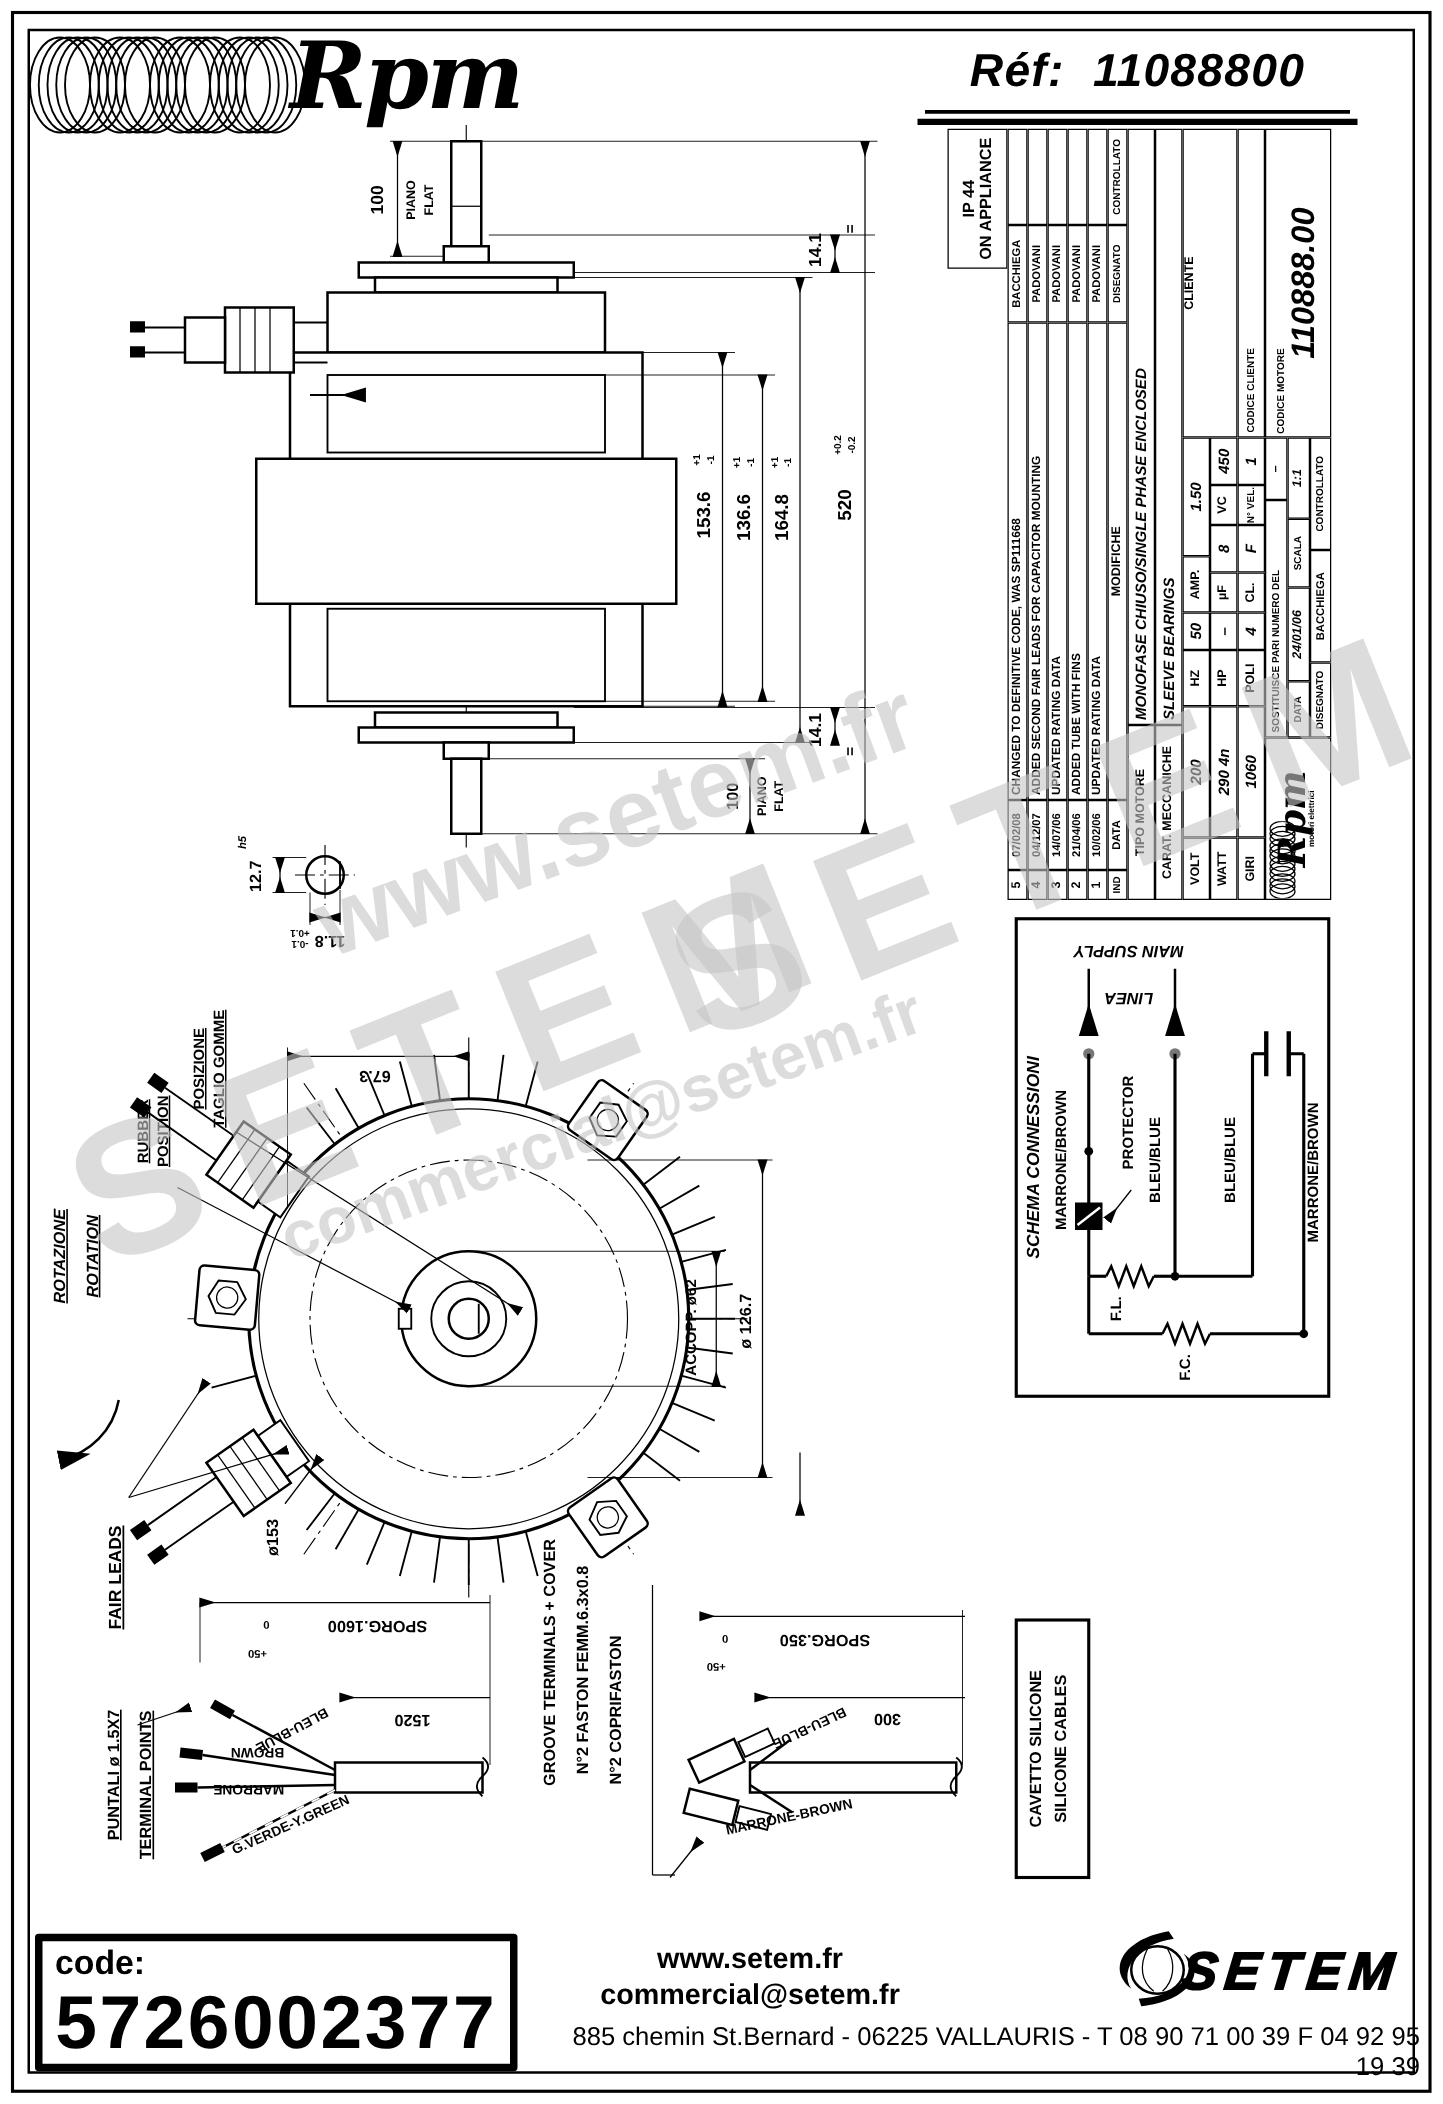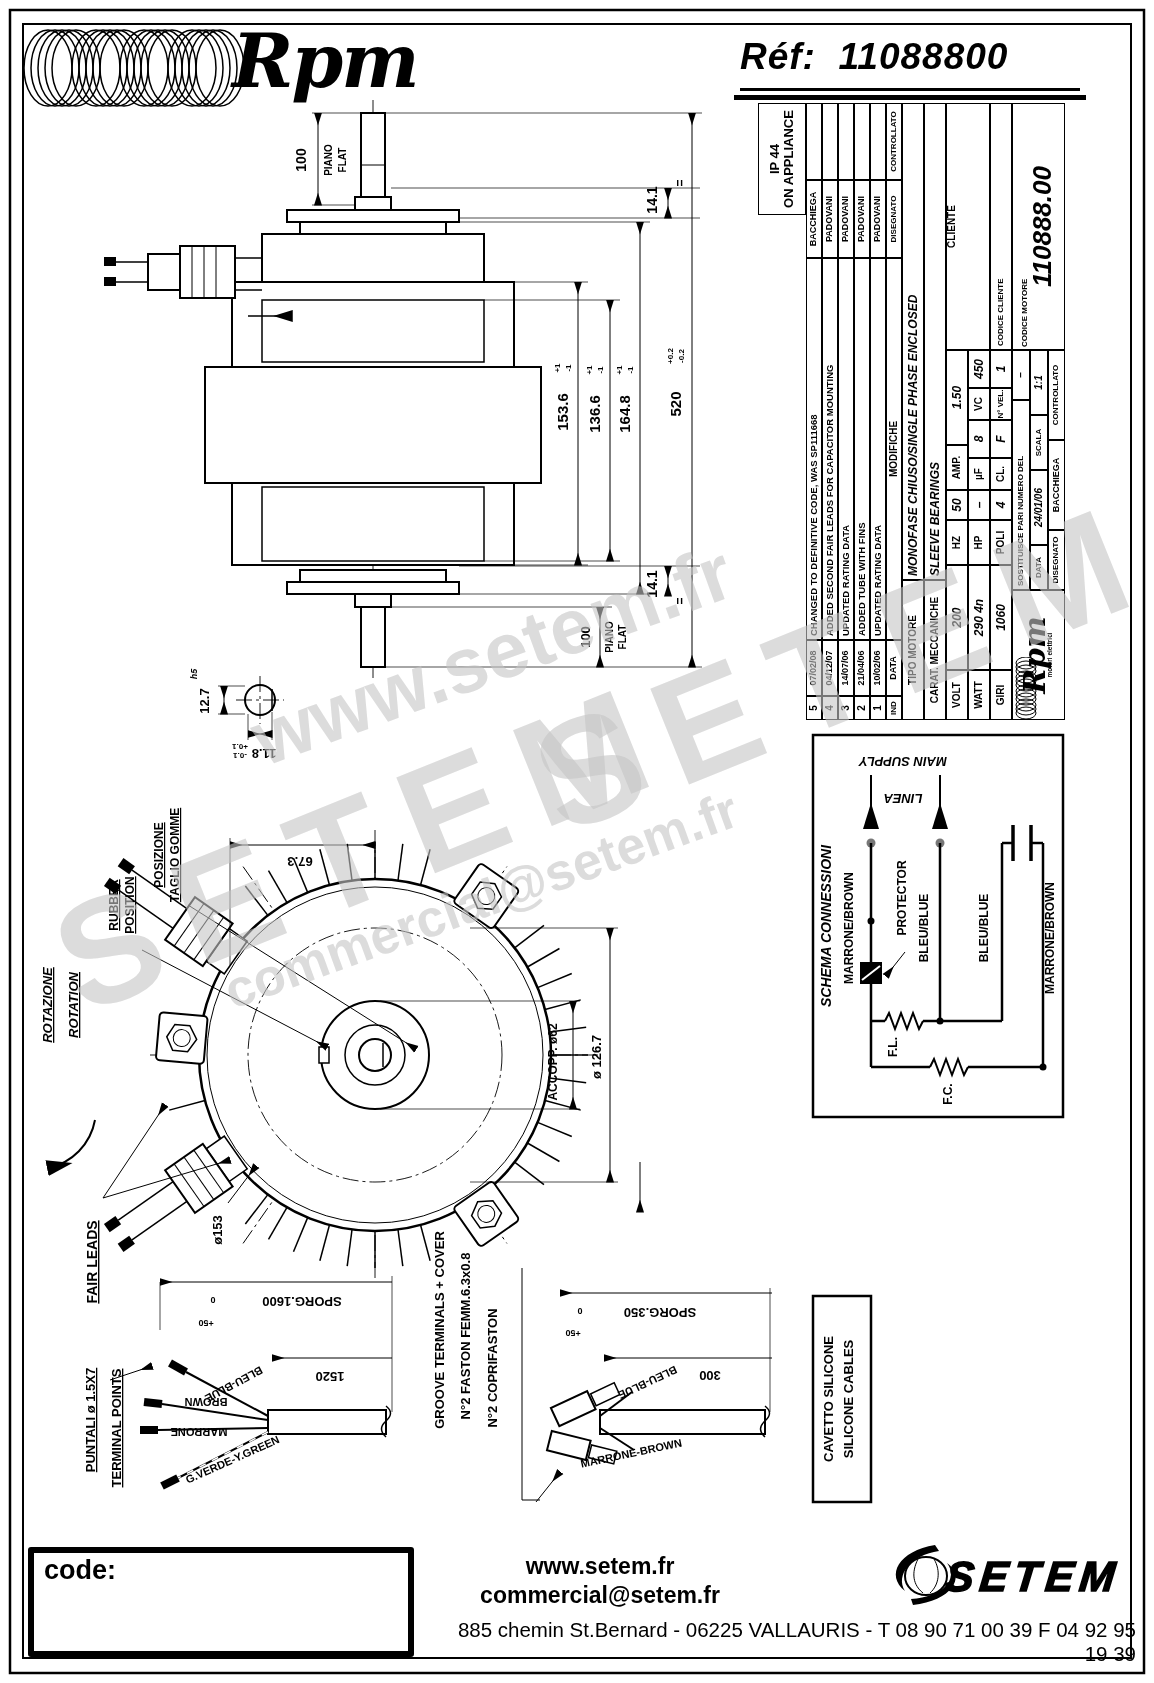--- a/index.html
+++ b/index.html
@@ -14,21 +14,21 @@
   .thin{stroke:#000;stroke-width:.7;fill:none}
   .cl{stroke:#000;stroke-width:.9;fill:none;stroke-dasharray:16 4 3 4}
   .wf{fill:#fff;stroke:#000}
   .t{font-family:"Liberation Sans","DejaVu Sans",sans-serif;font-weight:bold;fill:#000;text-anchor:middle}
   .f8{font-size:8px}.f9{font-size:9px}.f10{font-size:10px}.f11{font-size:11px}
   .f12{font-size:12px}.f13{font-size:13px}.f14{font-size:14px}.f15{font-size:15px}
   .it{font-style:italic}.u{text-decoration:underline}
   
   #brand{position:absolute;left:232px;top:18px;font-family:"DejaVu Serif","Liberation Serif",serif;
          font-style:italic;font-weight:bold;font-size:74px;letter-spacing:-2px;}
-  #refbox{position:absolute;left:740px;top:36px;width:340px;
+  #refbox{position:absolute;left:740px;top:36px;width:340px;text-align:center;
           font-style:italic;font-weight:bold;font-size:37px;letter-spacing:1px;}
   #refbox .ul1{position:absolute;left:0;top:52px;width:340px;height:3px;background:#000;}
   #refbox .ul2{position:absolute;left:-6px;top:59px;width:352px;height:5px;background:#000;}
   
   #tb{position:absolute;left:758px;top:720px;width:617px;height:307px;
       transform:rotate(-90deg);transform-origin:0 0;font-weight:bold;}
   #tb .c{position:absolute;box-sizing:border-box;border:1.5px solid #000;display:flex;
          align-items:center;justify-content:center;font-size:10px;line-height:1.05;
          white-space:nowrap;overflow:hidden;background:#fff;}
   #tb .lft{justify-content:flex-start;padding-left:3px;}
@@ -686,19 +686,20 @@
     <div class="c tiny" style="left:280px;top:290px;width:90px;height:17px">CONTROLLATO</div>
   </div>
 
   <div class="wm" style="left:40px;top:760px;font-size:150px;letter-spacing:26px;transform:rotate(-22deg)">SETEM</div>
   <div class="wm" style="left:520px;top:580px;font-size:150px;letter-spacing:26px;transform:rotate(-22deg)">SETEM</div>
   <div class="wm" style="left:240px;top:610px;font-size:78px;transform:rotate(-20deg)">www.setem.fr</div>
   <div class="wm" style="left:210px;top:870px;font-size:52px;transform:rotate(-20deg)">commercial@setem.fr</div>
 
   <div id="codebox">
     <div class="cl1">code:</div>
+    <div class="cl2">5726002377</div>
   </div>
   <div id="contact">
     <div>www.setem.fr</div>
     <div>commercial@setem.fr</div>
   </div>
   <div id="address">885 chemin St.Bernard  -  06225 VALLAURIS  -  T 08 90 71 00 39   F 04 92 95 19 39</div>
 </div>
 
 </body></html>

